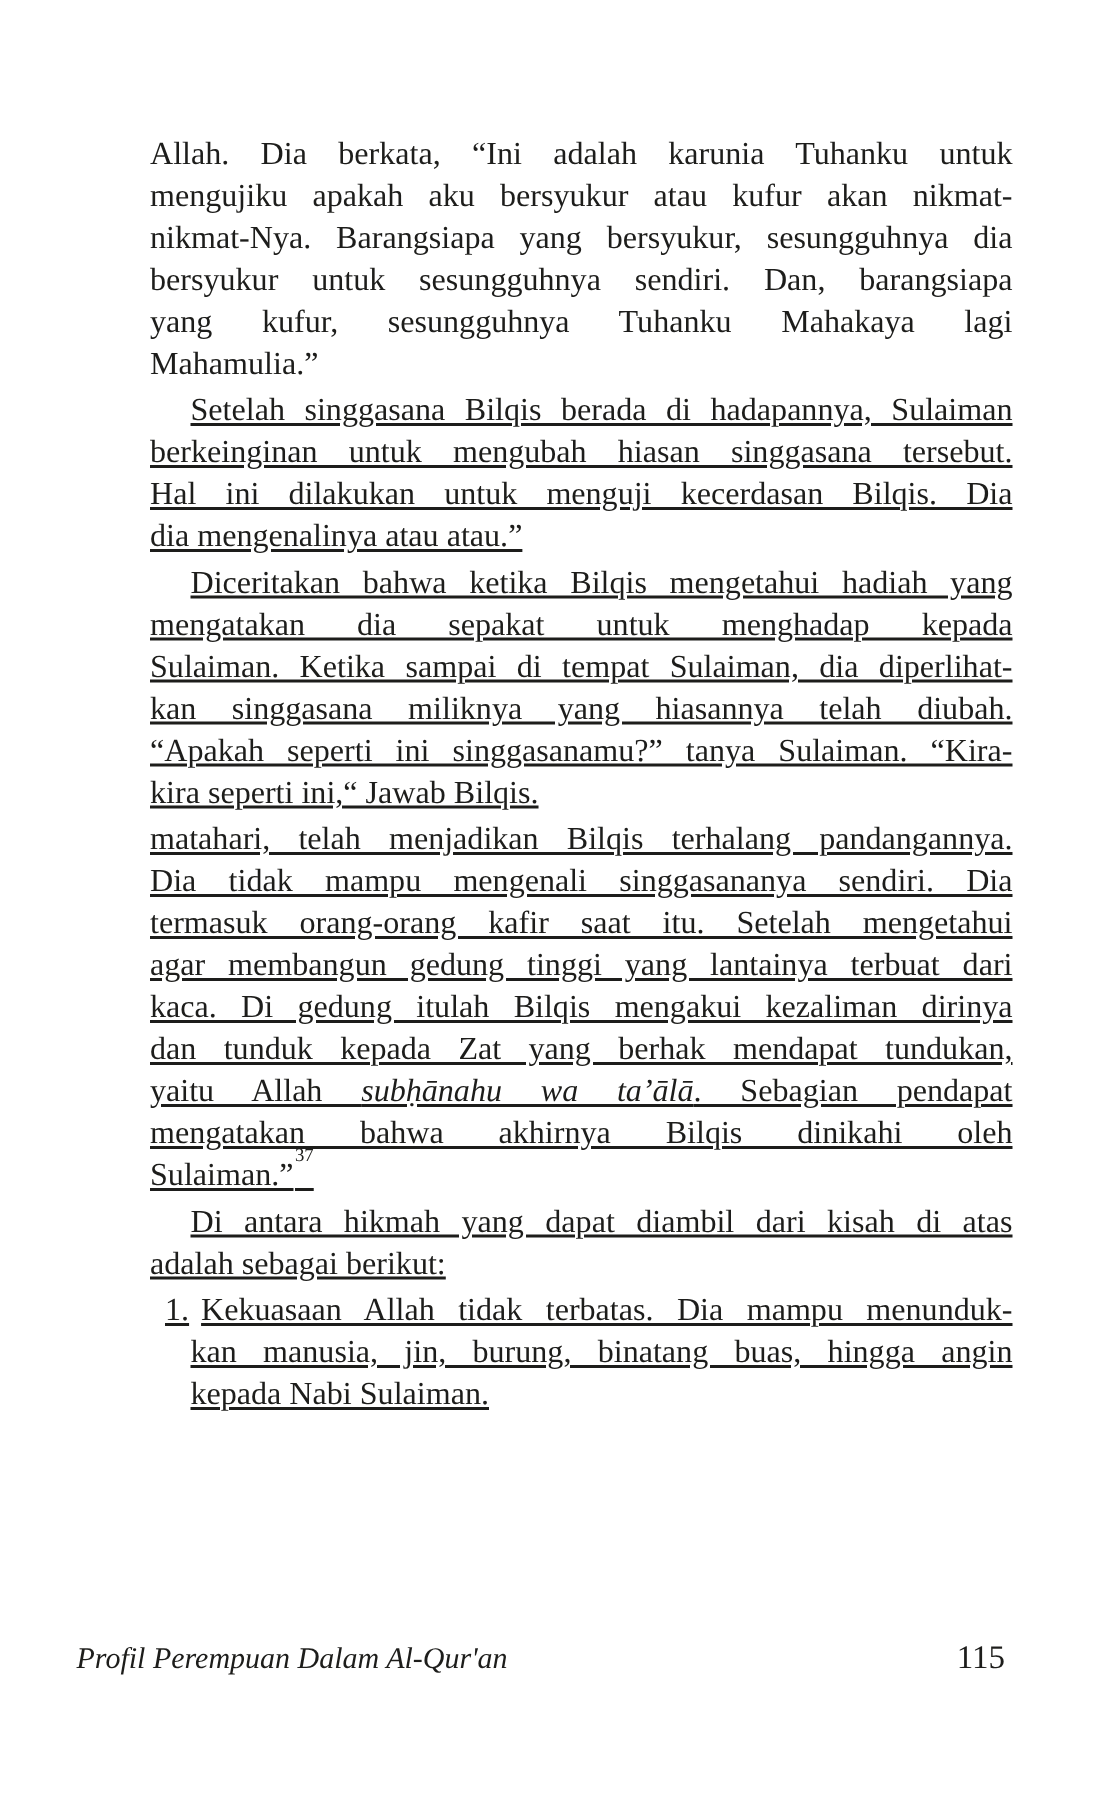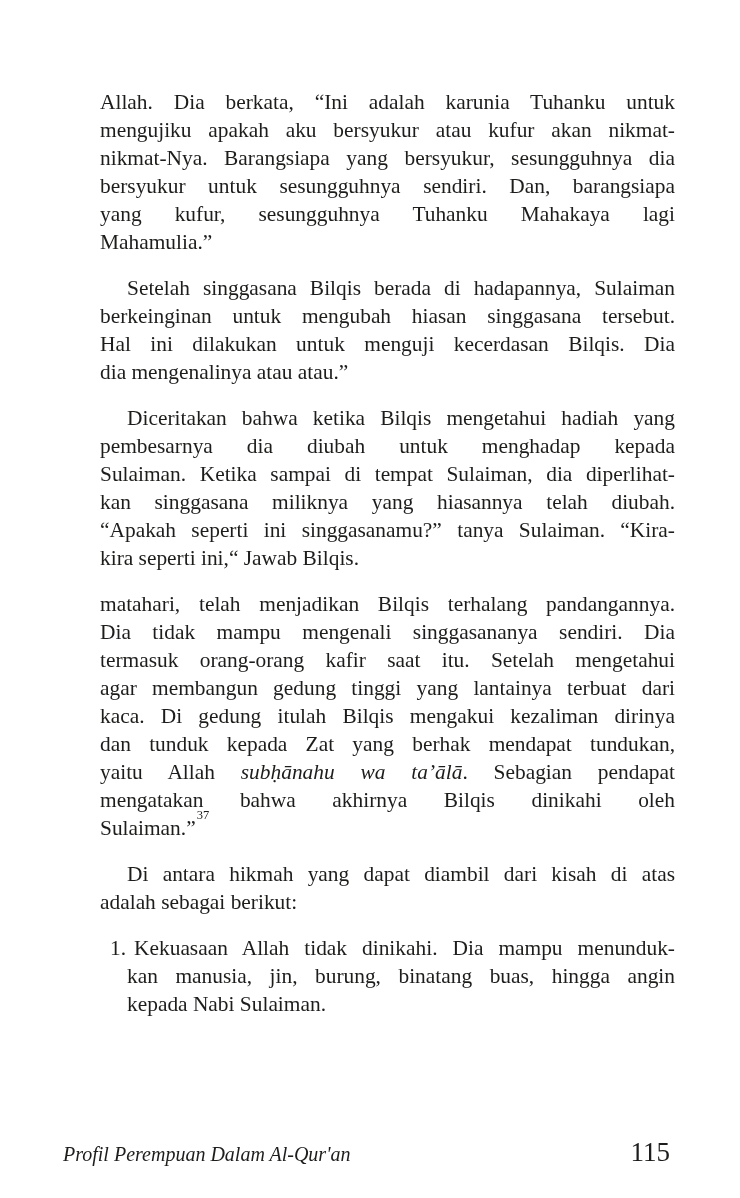--- a/index.html
+++ b/index.html
@@ -16,55 +16,54 @@
     overflow: hidden;
   }
   .text-block {
     position: absolute;
     left: 100px;
     top: 88px;
     width: 575px;
     font-size: 21.4px;
     line-height: 28px;
   }
-  .para.gap { margin-top: 18px; }
+  .para.gap { margin-top: 3px; text-decoration: underline; }
   .line {
     text-align: justify;
     text-align-last: justify;
     hyphens: none;
   }
   .line.last { text-align-last: left; }
   .indent { text-indent: 27px; }
   .li-first { padding-left: 10px; }
   .li-cont  { padding-left: 27px; }
   .num { margin-right: 8px; }
   em { font-style: italic; }
   sup.fn {
     font-size: 12.5px;
     line-height: 0;
     position: relative;
     top: -8px;
     margin-left: 1px;
   }
   .footer {
     position: absolute;
-    left: 63px;
+    left: 51px;
     right: 70px;
     top: 1092px;
     display: flex;
     justify-content: space-between;
     align-items: baseline;
   }
   .footer-title {
     font-style: italic;
     font-size: 20px;
   }
   .footer-page {
-    font-size: 27px;
-    margin-top: 45px;
+    font-size: 22px;
   }
 </style>
 </head>
 <body>
 
 <div class="text-block">
 
   <div class="para">
     <div class="line">Allah. Dia berkata, “Ini adalah karunia Tuhanku untuk</div>
     <div class="line">mengujiku apakah aku bersyukur atau kufur akan nikmat-</div>
@@ -76,21 +75,21 @@
 
   <div class="para gap">
     <div class="line indent">Setelah singgasana Bilqis berada di hadapannya, Sulaiman</div>
     <div class="line">berkeinginan untuk mengubah hiasan singgasana tersebut.</div>
     <div class="line">Hal ini dilakukan untuk menguji kecerdasan Bilqis. Dia</div>
     <div class="line last">dia mengenalinya atau atau.”</div>
   </div>
 
   <div class="para gap">
     <div class="line indent">Diceritakan bahwa ketika Bilqis mengetahui hadiah yang</div>
-    <div class="line">pembesarnya dia diubah untuk menghadap kepada</div>
+    <div class="line">mengatakan dia sepakat untuk menghadap kepada</div>
     <div class="line">Sulaiman. Ketika sampai di tempat Sulaiman, dia diperlihat-</div>
     <div class="line">kan singgasana miliknya yang hiasannya telah diubah.</div>
     <div class="line">“Apakah seperti ini singgasanamu?” tanya Sulaiman. “Kira-</div>
     <div class="line last">kira seperti ini,“ Jawab Bilqis.</div>
   </div>
 
   <div class="para gap">
     <div class="line">matahari, telah menjadikan Bilqis terhalang pandangannya.</div>
     <div class="line">Dia tidak mampu mengenali singgasananya sendiri. Dia</div>
     <div class="line">termasuk orang-orang kafir saat itu. Setelah mengetahui</div>
@@ -101,21 +100,21 @@
     <div class="line">mengatakan bahwa akhirnya Bilqis dinikahi oleh</div>
     <div class="line last"><span>Sulaiman.”</span><sup class="fn">37</sup></div>
   </div>
 
   <div class="para gap">
     <div class="line indent">Di antara hikmah yang dapat diambil dari kisah di atas</div>
     <div class="line last">adalah sebagai berikut:</div>
   </div>
 
   <div class="para gap">
-    <div class="line li-first"><span class="num">1.</span><span>Kekuasaan Allah tidak dinikahi. Dia mampu menunduk-</span></div>
+    <div class="line li-first"><span class="num">1.</span><span>Kekuasaan Allah tidak terbatas. Dia mampu menunduk-</span></div>
     <div class="line li-cont">kan manusia, jin, burung, binatang buas, hingga angin</div>
     <div class="line li-cont last">kepada Nabi Sulaiman.</div>
   </div>
 
 </div>
 
 <div class="footer">
   <span class="footer-title">Profil Perempuan Dalam Al-Qur'an</span>
   <span class="footer-page">115</span>
 </div>

